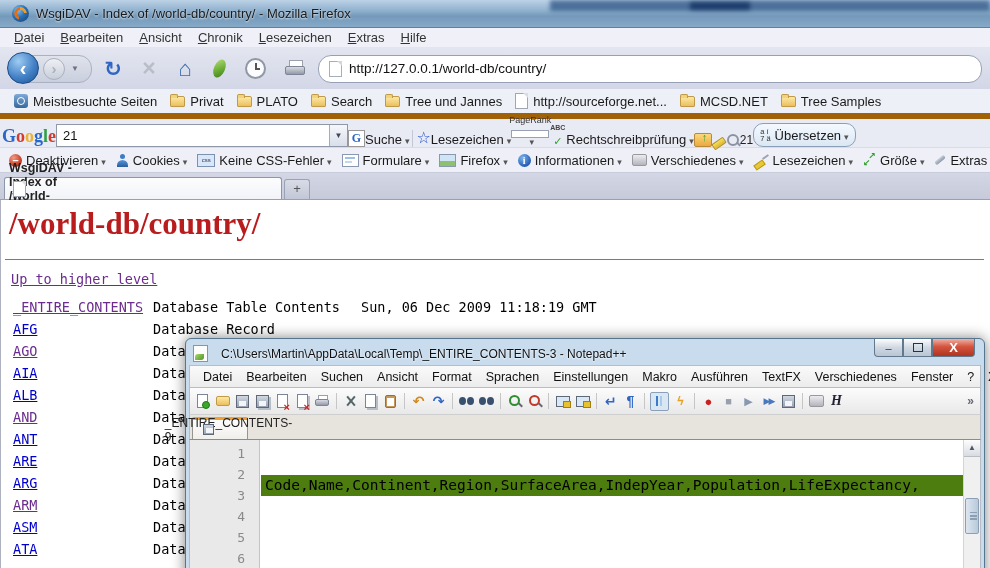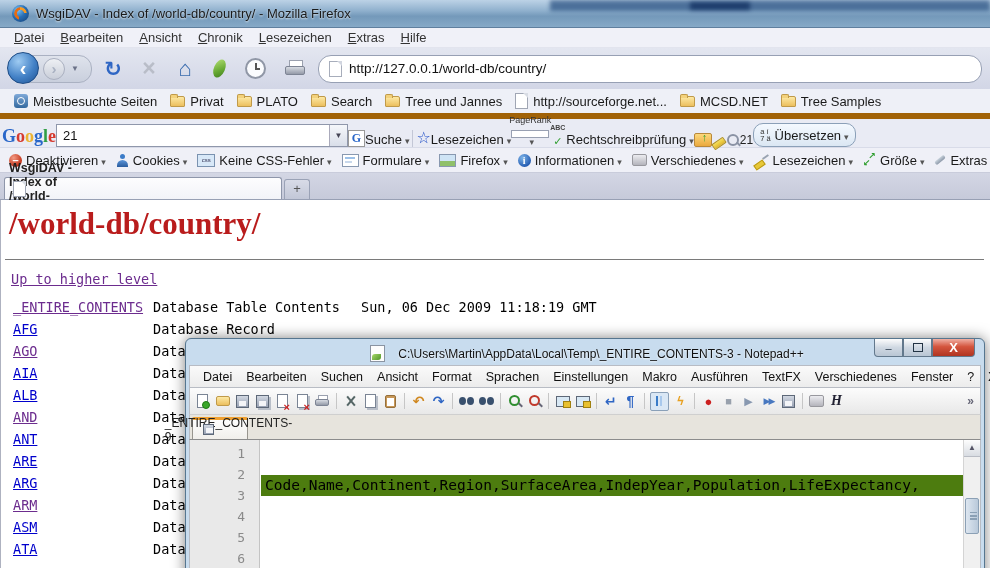--- a/index.html
+++ b/index.html
@@ -121,21 +121,21 @@
   a.u{color:#0000cc;text-decoration:underline;}
   .listing{margin-top:9px;font-size:13.5px;line-height:22px;}
   .lrow{padding-left:12px;white-space:nowrap;}
   .lrow .nm{display:inline-block;width:140px;}
   .lrow .ty{display:inline-block;width:208px;color:#000;}
   .lrow .dt{color:#000;}
 
   
   .npp{position:absolute;left:185px;top:338px;width:800px;background:#c8dcee;border:1px solid #56768f;border-radius:6px 6px 0 0;
     padding:3px;box-sizing:border-box;box-shadow:0 0 14px rgba(0,0,0,.5);z-index:10;}
-  .np-title{position:relative;height:23px;display:flex;align-items:center;padding-left:4px;gap:13px;justify-content:center;}
+  .np-title{position:relative;height:23px;display:flex;align-items:center;padding-left:4px;gap:13px;}
   .np-ico{position:relative;width:13px;height:15px;background:#fdfdfd;border:1px solid #8a94a2;flex:none;}
   .np-ico::after{content:"";position:absolute;left:1px;bottom:1px;width:9px;height:6px;background:linear-gradient(135deg,#a8d86a,#4f9428);border-radius:3px 0 3px 0;}
   .np-title .ttl{font-size:12px;color:#101010;text-shadow:0 1px 2px rgba(255,255,255,.9);}
   .np-ctrls{position:absolute;right:6px;top:-3px;display:flex;}
   .npc{width:29px;height:18px;border:1px solid #62788c;border-top:none;background:linear-gradient(#fdfdfd,#cfd8e2 50%,#b9c6d4);
     display:flex;align-items:center;justify-content:center;font-size:11px;color:#234;box-sizing:border-box;}
   .npc:first-child{border-radius:0 0 0 4px;}
   .npc.close{width:43px;background:linear-gradient(#f0b0a4,#d4553e 45%,#b03420);color:#fff;font-weight:bold;font-size:13px;border-radius:0 0 4px 0;}
   .npc .mx{width:8px;height:7px;border:1.5px solid #234;}
   .np-menu{height:21px;background:linear-gradient(#fafafa,#ececec);border:1px solid #b8bcc4;border-bottom:none;display:flex;align-items:center;padding:0 6px;gap:0;}

